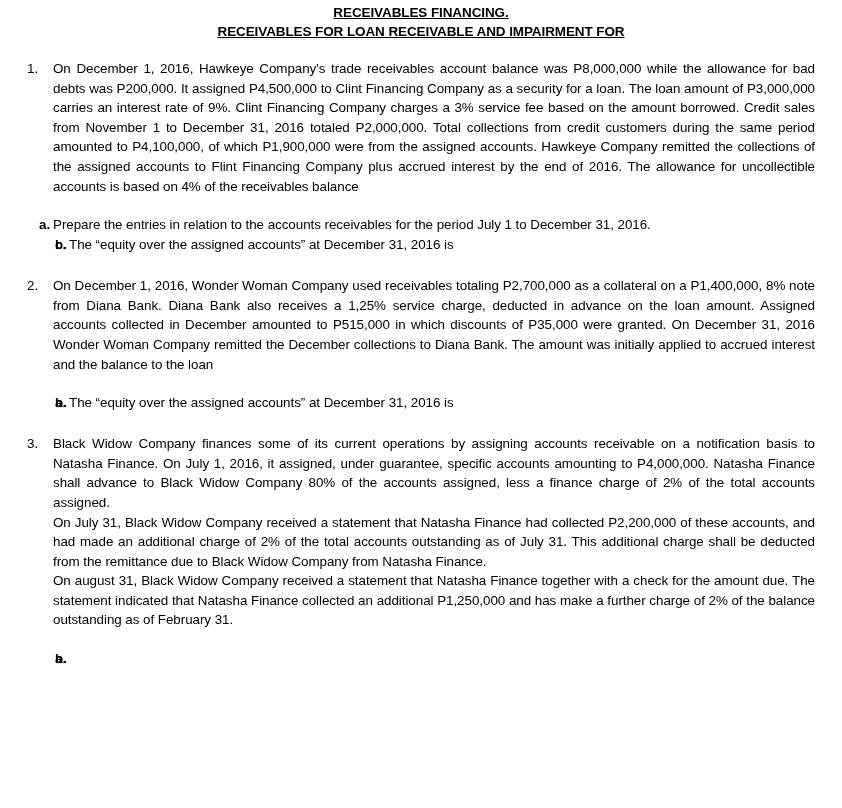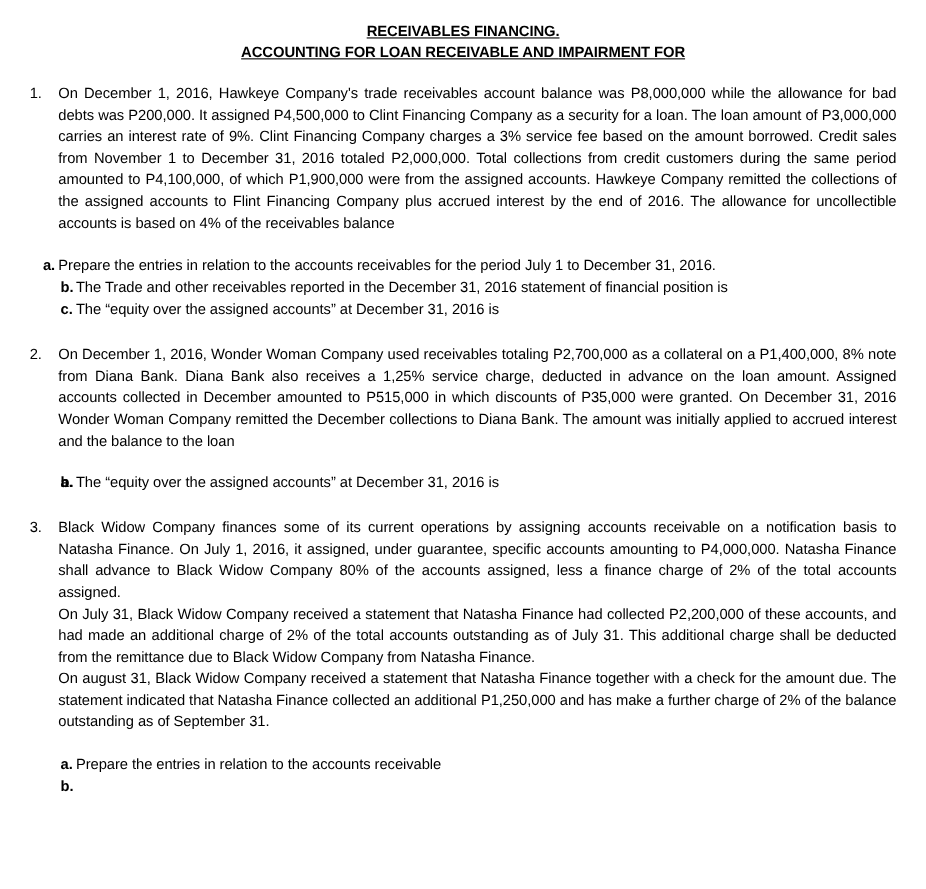--- a/index.html
+++ b/index.html
@@ -25,21 +25,21 @@
     padding: 0;
   }
 
   
   .doc-title {
     text-align: center;
     font-weight: bold;
     font-size: 13.5px;
     line-height: 18.5px;
     letter-spacing: -0.1px;
-    padding-top: 20px;
+    padding-top: 4px;
   }
   .doc-title .tline {
     display: block;
     white-space: nowrap;
   }
   .doc-title .u {
     text-decoration: underline;
     text-underline-offset: 1px;
   }
 
@@ -103,21 +103,21 @@
   .gap-lg { height: 21px; }
   .gap-title { height: 18px; }
 </style>
 </head>
 <body>
 
 <div class="page">
 
   <div class="doc-title">
     <span class="tline"><span class="u">RECEIVABLES FINANCING.</span></span>
-    <span class="tline"><span class="u"> ACCOUNTING FOR LOAN RECEIVABLE AND </span><span class="u">IMPAIRMENT FOR </span></span>
+    <span class="tline"><span class="u"> RECEIVABLES FOR LOAN RECEIVABLE AND </span><span class="u">IMPAIRMENT FOR </span></span>
   </div>
 
   <div class="gap-title"></div>
 
   <div class="qlist">
 
     <div class="question">
       <span class="qnum">1.</span>
       <div class="qbody">
         <p>On December 1, 2016, Hawkeye Company's trade receivables account balance was P8,000,000 while the allowance for bad debts was P200,000. It assigned P4,500,000 to Clint Financing Company as a security for a loan. The loan amount of P3,000,000 carries an interest rate of 9%. Clint Financing Company charges a 3% service fee based on the amount borrowed. Credit sales from November 1 to December 31, 2016 totaled P2,000,000. Total collections from credit customers during the same period amounted to P4,100,000, of which P1,900,000 were from the assigned accounts. Hawkeye Company remitted the collections of the assigned accounts to Flint Financing Company plus accrued interest by the end of 2016. The allowance for uncollectible accounts is based on 4% of the receivables balance</p>
@@ -126,21 +126,20 @@
 
     <div class="gap-md"></div>
 
     <div class="subitems">
       <div class="subitem wrap">
         <span class="slet">a.</span>
         <span class="stext">Prepare the entries in relation to the accounts receivables for the period July 1 to December 31, 2016.</span>
       </div>
       <div class="subitem">
         <span class="slet">b.</span>
-        <span class="stext">The Trade and other receivables reported in the December 31, 2016 statement of financial position is</span>
       </div>
       <div class="subitem">
         <span class="slet">c.</span>
         <span class="stext">The “equity over the assigned accounts” at December 31, 2016 is</span>
       </div>
     </div>
 
     <div class="gap-lg"></div>
 
     <div class="question">
@@ -162,30 +161,29 @@
       </div>
     </div>
 
     <div class="gap-lg"></div>
 
     <div class="question">
       <span class="qnum">3.</span>
       <div class="qbody">
         <p>Black Widow Company finances some of its current operations by assigning accounts receivable on a notification basis to Natasha Finance. On July 1, 2016, it assigned, under guarantee, specific accounts amounting to P4,000,000. Natasha Finance shall advance to Black Widow Company 80% of the accounts assigned, less a finance charge of 2% of the total accounts assigned.</p>
         <p>On July 31, Black Widow Company received a statement that Natasha Finance had collected P2,200,000 of these accounts, and had made an additional charge of 2% of the total accounts outstanding as of July 31. This additional charge shall be deducted from the remittance due to Black Widow Company from Natasha Finance.</p>
-        <p>On august 31, Black Widow Company received a statement that Natasha Finance together with a check for the amount due. The statement indicated that Natasha Finance collected an additional P1,250,000 and has make a further charge of 2% of the balance outstanding as of September 31.</p>
+        <p>On august 31, Black Widow Company received a statement that Natasha Finance together with a check for the amount due. The statement indicated that Natasha Finance collected an additional P1,250,000 and has make a further charge of 2% of the balance outstanding as of February 31.</p>
       </div>
     </div>
 
     <div class="gap-md"></div>
 
     <div class="subitems">
       <div class="subitem">
         <span class="slet">a.</span>
-        <span class="stext">Prepare the entries in relation to the accounts receivable</span>
       </div>
       <div class="subitem">
         <span class="slet">b.</span>
       </div>
     </div>
 
   </div>
 </div>
 
 </body></html>

